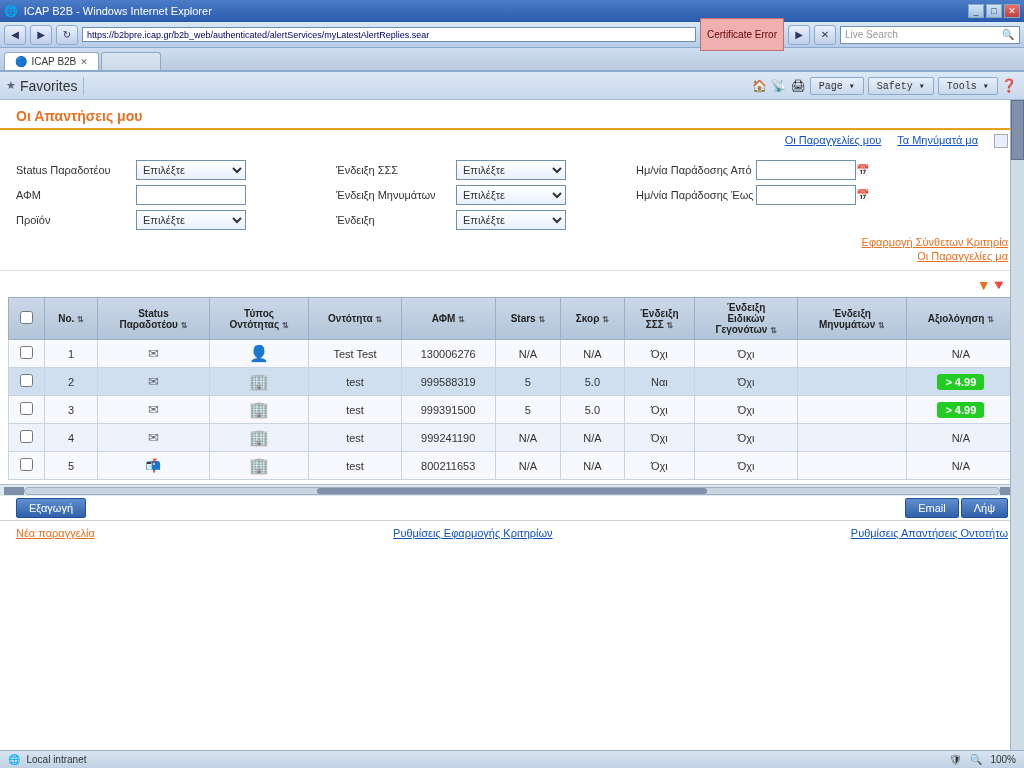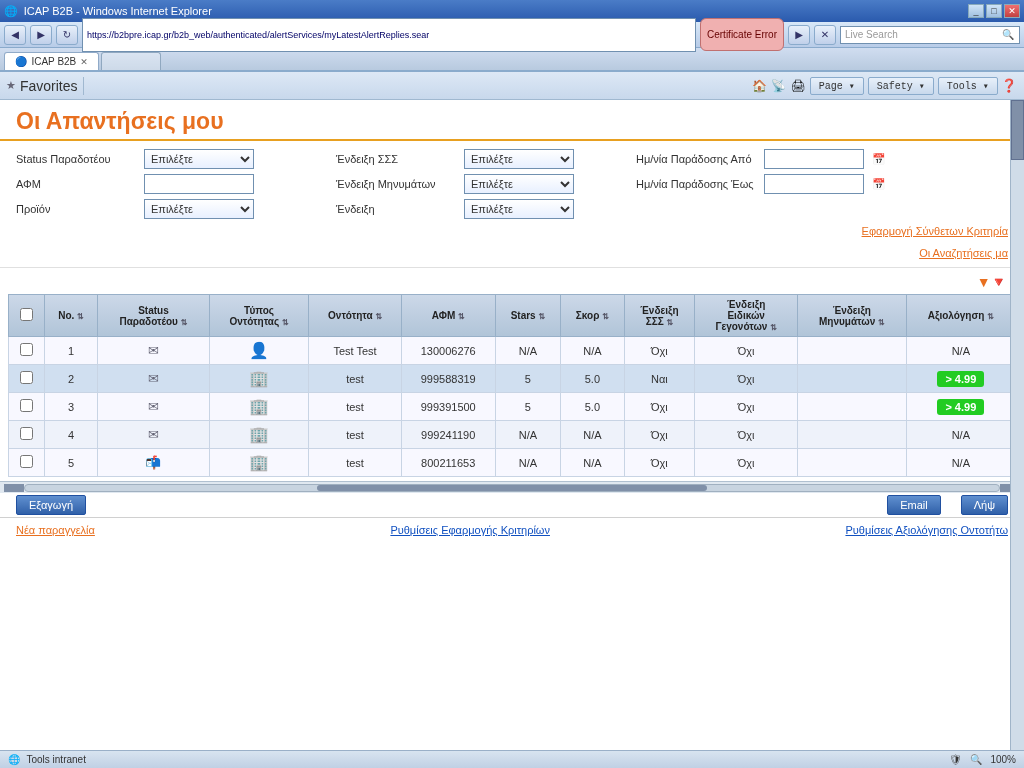--- a/index.html
+++ b/index.html
@@ -42,35 +42,35 @@
     .nav-btn {
       width: 22px; height: 20px;
       background: linear-gradient(to bottom, #e8f0fa, #c0d0ea);
       border: 1px solid #8aabcc;
       border-radius: 3px;
       display: flex; align-items: center; justify-content: center;
       font-size: 10px; color: #336; cursor: pointer;
     }
     .address-bar {
       flex: 1;
-      height: 34px;
+      height: 15px;
       border: 1px solid #7090b0;
       background: white;
       padding: 0 4px;
       font-size: 10px;
       color: #006;
       display: flex; align-items: center;
     }
     .cert-error {
       background: #f0b0b0;
       border: 1px solid #c07070;
       padding: 10px 6px;
       font-size: 10px;
       color: #600;
-      border-radius: 6px;
+      border-radius: 0;
     }
     .search-bar {
       width: 180px;
       height: 18px;
       border: 1px solid #7090b0;
       background: white;
       padding: 0 4px;
       font-size: 10px;
       display: flex; align-items: center; justify-content: space-between;
     }
@@ -129,21 +129,21 @@
       overflow-y: auto;
       overflow-x: hidden;
     }
 
     
     .page-header {
       padding: 8px 16px 4px 16px;
       border-bottom: 2px solid #e8a020;
     }
     .page-title {
-      font-size: 23px;
+      font-size: 14px;
       color: #e87020;
       font-weight: bold;
     }
 
     
     .top-nav {
       display: flex;
       justify-content: flex-end;
       padding: 4px 16px;
       gap: 16px;
@@ -173,21 +173,20 @@
     .filter-input {
       height: 20px;
       border: 1px solid #7090b0;
       padding: 0 4px;
       font-size: 11px;
       width: 110px;
     }
     .filter-inline {
       display: flex;
       align-items: center;
-      gap: 8px;
     }
 
     
     .link-orange {
       color: #e87020;
       font-size: 11px;
       text-decoration: underline;
       cursor: pointer;
     }
     .link-blue {
@@ -285,21 +284,21 @@
     }
     .btn-primary {
       background: linear-gradient(to bottom, #6090d0, #3060a8);
       color: white;
       border: 1px solid #2050a0;
       padding: 3px 12px;
       font-size: 11px;
       cursor: pointer;
       border-radius: 2px;
     }
-    .btn-group { display: flex; gap: 20px; margin-left: 28px; }
+    .btn-group { display: flex; gap: 2px; margin-left: 28px; }
 
     
     .bottom-nav {
       padding: 6px 16px;
       display: flex;
       justify-content: space-between;
       border-top: 1px solid #d0d0d0;
     }
 
     
@@ -392,20 +391,25 @@
   <div class="toolbar-btn">Tools ▾</div>
   <span style="font-size:13px;">❓</span>
 </div>
 
 <div class="main-content">
 
   <div class="page-header">
     <div class="page-title">Οι Απαντήσεις μου</div>
   </div>
 
+  <div class="top-nav">
+    <span class="link-blue">Οι Παραγγελίες μου</span>
+    <span class="link-blue">Τα Μηνύματά μα</span>
+    <span style="display:inline-block;width:14px;height:14px;border:1px solid #aaa;background:#e8f0ff;"></span>
+  </div>
 
   <div class="filter-area">
     <div style="display:flex;gap:20px;">
 
       <div style="display:flex;flex-direction:column;gap:5px;min-width:300px;">
         <div class="filter-inline">
           <span class="filter-label">Status Παραδοτέου</span>
           <select class="filter-select">
             <option>Επιλέξτε</option>
           </select>
@@ -450,23 +454,23 @@
           <span style="font-size:11px;">📅</span>
         </div>
         <div class="filter-inline">
           <span class="filter-label">Ημ/νία Παράδοσης Έως</span>
           <input type="text" class="filter-input" style="width: 100px;">
           <span style="font-size:11px;">📅</span>
         </div>
       </div>
     </div>
 
-    <div style="display:flex;justify-content:flex-end;margin-top:6px;flex-direction:column;align-items:flex-end;gap:10px;">
+    <div style="display:flex;justify-content:flex-end;margin-top:6px;flex-direction:column;align-items:flex-end;gap:2px;">
       <span class="link-orange">Εφαρμογή Σύνθετων Κριτηρία</span>
-      <span class="link-orange">Οι Αναζητήσεις μα</span>
+      <span class="link-orange">Οι Παραγγελίες μα</span>
     </div>
   </div>
 
   <div class="table-area">
     <div class="table-toolbar">
       <span class="filter-icon">▼🔻</span>
     </div>
 
     <table>
       <thead>
@@ -572,32 +576,32 @@
     <button class="btn-primary">Εξαγωγή</button>
     <div class="btn-group">
       <button class="btn-primary">Email</button>
       <button class="btn-primary">Λήψ</button>
     </div>
   </div>
 
   <div class="bottom-nav">
     <span class="link-orange">Νέα παραγγελία</span>
     <span class="link-blue">Ρυθμίσεις Εφαρμογής Κριτηρίων</span>
-    <span class="link-blue">Ρυθμίσεις Αξιολόγησης Οντοτήτω</span>
+    <span class="link-blue">Ρυθμίσεις Απαντήσεις Οντοτήτω</span>
   </div>
 
 </div>
 
 <div class="v-scrollbar">
   <div class="v-scrollbar-thumb"></div>
 </div>
 
 <div class="status-bar">
   <div class="status-left">
     <span>🌐</span>
-    <span>Tools intranet</span>
+    <span>Local intranet</span>
   </div>
   <div class="status-right">
     <span>🛡</span>
     <span>🔍</span>
     <span>100%</span>
   </div>
 </div>
 
 </body></html>

